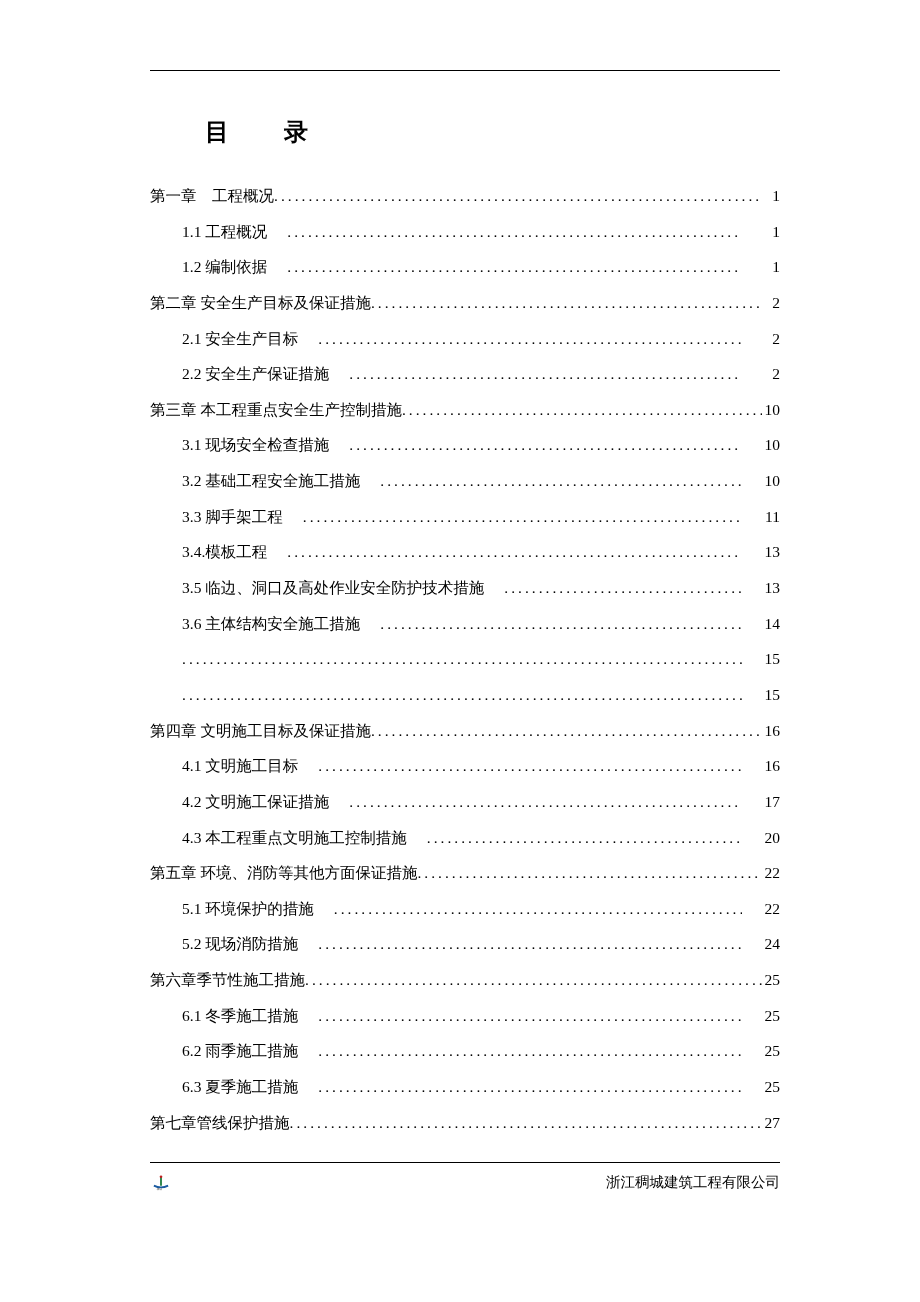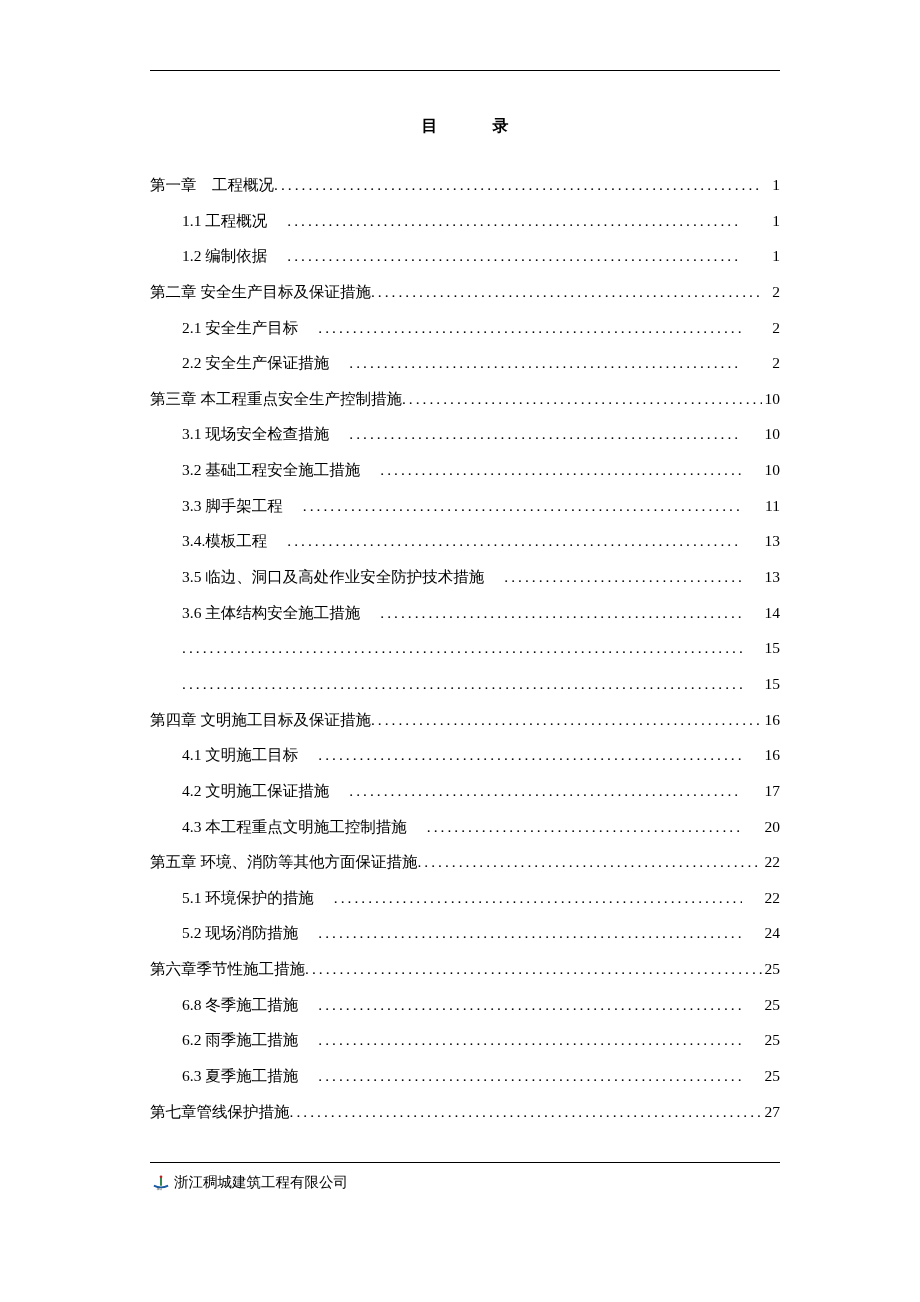--- a/index.html
+++ b/index.html
@@ -22,22 +22,21 @@
       justify-content: space-between;
       font-size: 14px;
       margin-bottom: 3px;
       padding: 0 8px;
     }
     .header-line {
       border-top: 1.5px solid #000;
       margin-bottom: 45px;
     }
     .title {
-      text-align: center;
-      font-size: 16px;
+      font-size: 24px;
       font-weight: bold;
       letter-spacing: 55px;
       margin-bottom: 30px;
       padding-left: 55px;
     }
     .toc-line {
       display: flex;
       align-items: center;
       font-size: 15.5px;
       line-height: 2.3;
@@ -74,20 +73,21 @@
     .footer-line {
       border-top: 1.5px solid #000;
       margin-bottom: 10px;
     }
     .footer-content {
       display: flex;
       align-items: center;
       gap: 4px;
       font-size: 14.5px;
       padding-left: 2px;
+      justify-content: space-between;
     }
     .logo {
       width: 18px;
       height: 16px;
       position: relative;
       display: inline-block;
     }
     .logo svg {
       width: 100%;
       height: 100%;
@@ -209,21 +209,21 @@
         <span class="toc-text">5.2 现场消防措施 </span>
         <span class="dots"></span>
         <span class="pagenum">24</span>
       </div>
       <div class="toc-line">
         <span class="toc-text">第六章季节性施工措施</span>
         <span class="dots"></span>
         <span class="pagenum">25</span>
       </div>
       <div class="toc-line sub">
-        <span class="toc-text">6.8 冬季施工措施 </span>
+        <span class="toc-text">6.1 冬季施工措施 </span>
         <span class="dots"></span>
         <span class="pagenum">25</span>
       </div>
       <div class="toc-line sub">
         <span class="toc-text">6.2 雨季施工措施 </span>
         <span class="dots"></span>
         <span class="pagenum">25</span>
       </div>
       <div class="toc-line sub">
         <span class="toc-text">6.3 夏季施工措施 </span>

